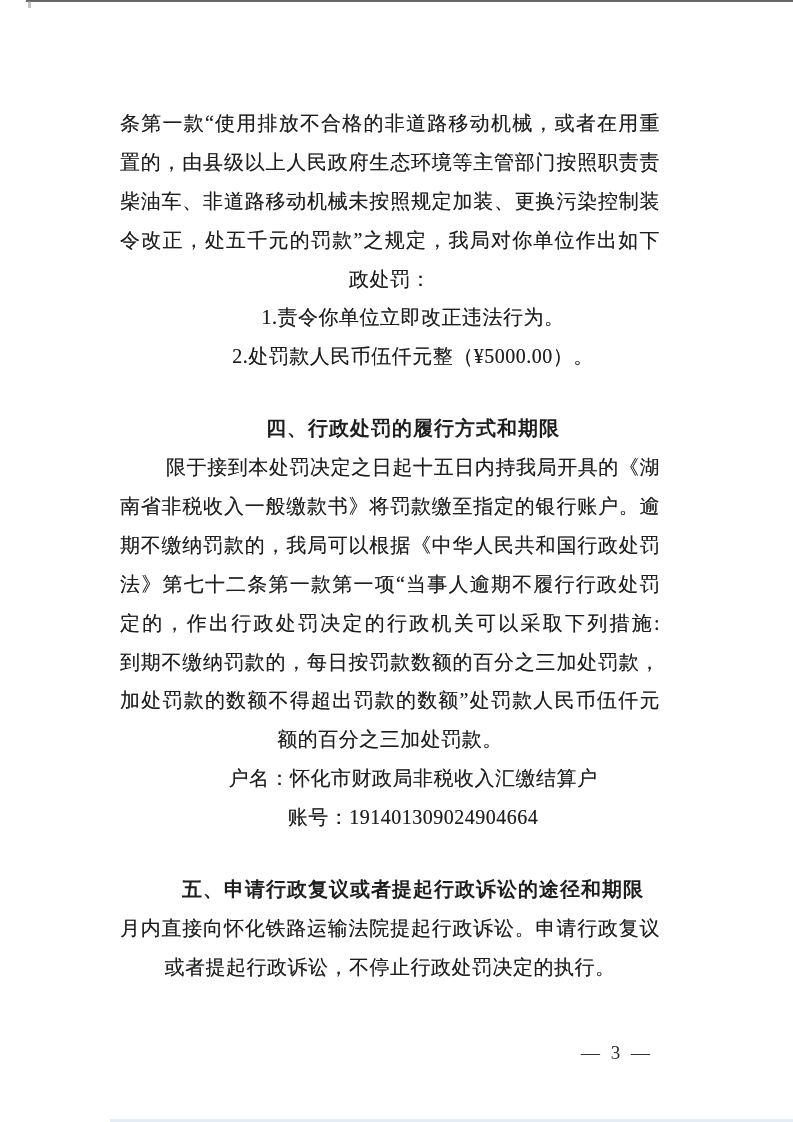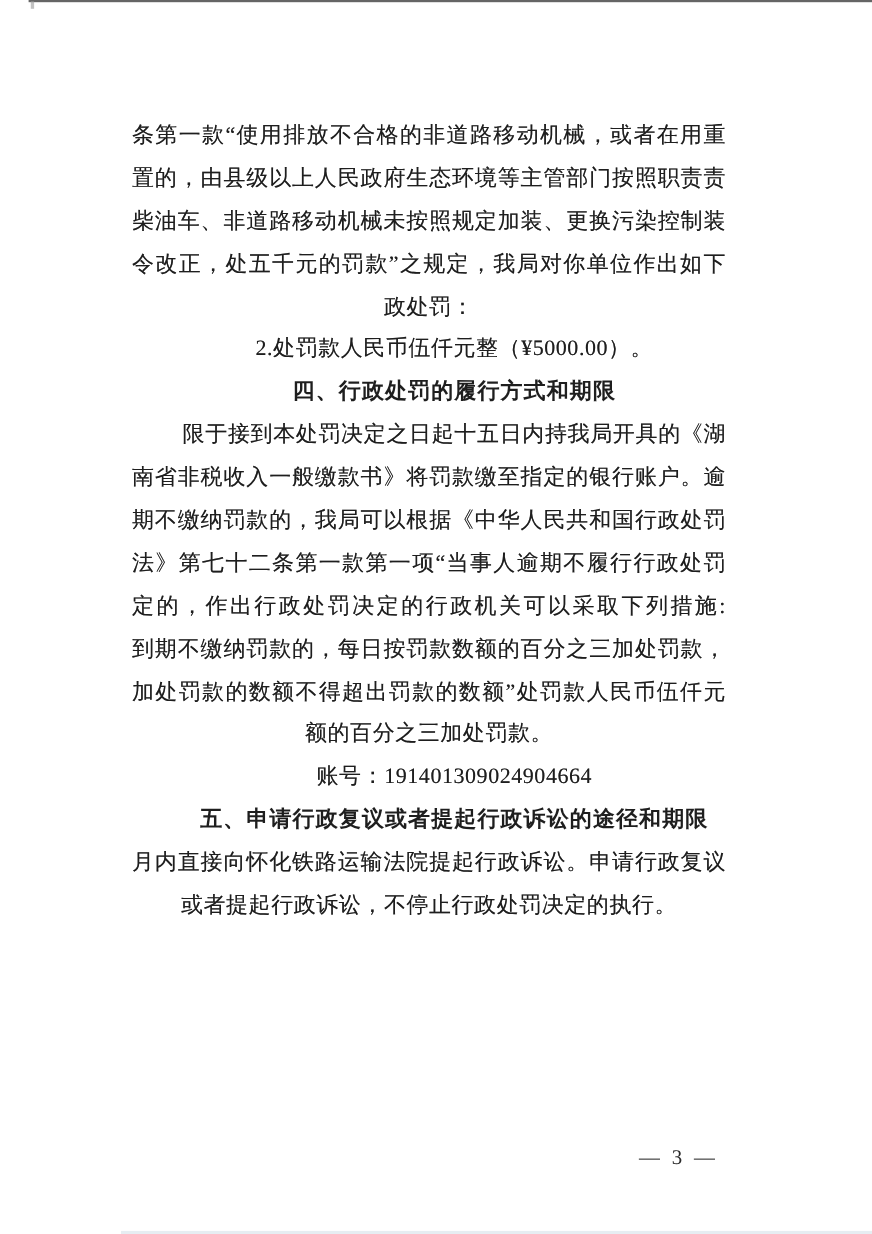--- a/index.html
+++ b/index.html
@@ -67,20 +67,21 @@
     overflow: hidden;
   }
   .line.indent {
     text-indent: 46px;
   }
   .line.heading {
     font-weight: bold;
     font-family: "Liberation Sans", "DejaVu Sans", sans-serif;
     letter-spacing: 1px;
     text-shadow: none;
+    margin-top: 33px;
   }
   .page-number {
     position: absolute;
     top: 1042px;
     right: 140px;
     font-size: 19px;
     color: #2a2a2a;
     letter-spacing: 3px;
     font-family: "Liberation Serif", "DejaVu Serif", serif;
   }
@@ -91,30 +92,32 @@
 <div class="page">
   <div class="scan-edge-top"></div>
   <div class="scan-dot"></div>
 
   <div class="doc-body" id="doc-body">
       <div class="line justify">条第一款“使用排放不合格的非道路移动机械，或者在用重型</div>
       <div class="line justify">置的，由县级以上人民政府生态环境等主管部门按照职责责</div>
       <div class="line justify">柴油车、非道路移动机械未按照规定加装、更换污染控制装</div>
       <div class="line justify">令改正，处五千元的罚款”之规定，我局对你单位作出如下行</div>
       <div class="line">政处罚：</div>
+      <div class="line indent">1.责令你单位立即改正违法行为。</div>
       <div class="line indent">2.处罚款人民币伍仟元整（¥5000.00）。</div>
       <div class="line indent heading">四、行政处罚的履行方式和期限</div>
       <div class="line indent justify">限于接到本处罚决定之日起十五日内持我局开具的《湖</div>
       <div class="line justify">南省非税收入一般缴款书》将罚款缴至指定的银行账户。逾</div>
       <div class="line justify">期不缴纳罚款的，我局可以根据《中华人民共和国行政处罚</div>
       <div class="line justify">法》第七十二条第一款第一项“当事人逾期不履行行政处罚决</div>
       <div class="line justify">定的，作出行政处罚决定的行政机关可以采取下列措施:（一）</div>
       <div class="line justify">到期不缴纳罚款的，每日按罚款数额的百分之三加处罚款，</div>
       <div class="line justify">加处罚款的数额不得超出罚款的数额”处罚款人民币伍仟元整</div>
       <div class="line">额的百分之三加处罚款。</div>
+      <div class="line indent">户名：怀化市财政局非税收入汇缴结算户</div>
       <div class="line indent">账号：191401309024904664</div>
       <div class="line indent heading">五、申请行政复议或者提起行政诉讼的途径和期限</div>
       <div class="line justify">月内直接向怀化铁路运输法院提起行政诉讼。申请行政复议</div>
       <div class="line">或者提起行政诉讼，不停止行政处罚决定的执行。</div>
     </div>
 
   <div class="page-number">— 3 —</div>
 
   <div class="scan-edge-bottom"></div>
 </div>

